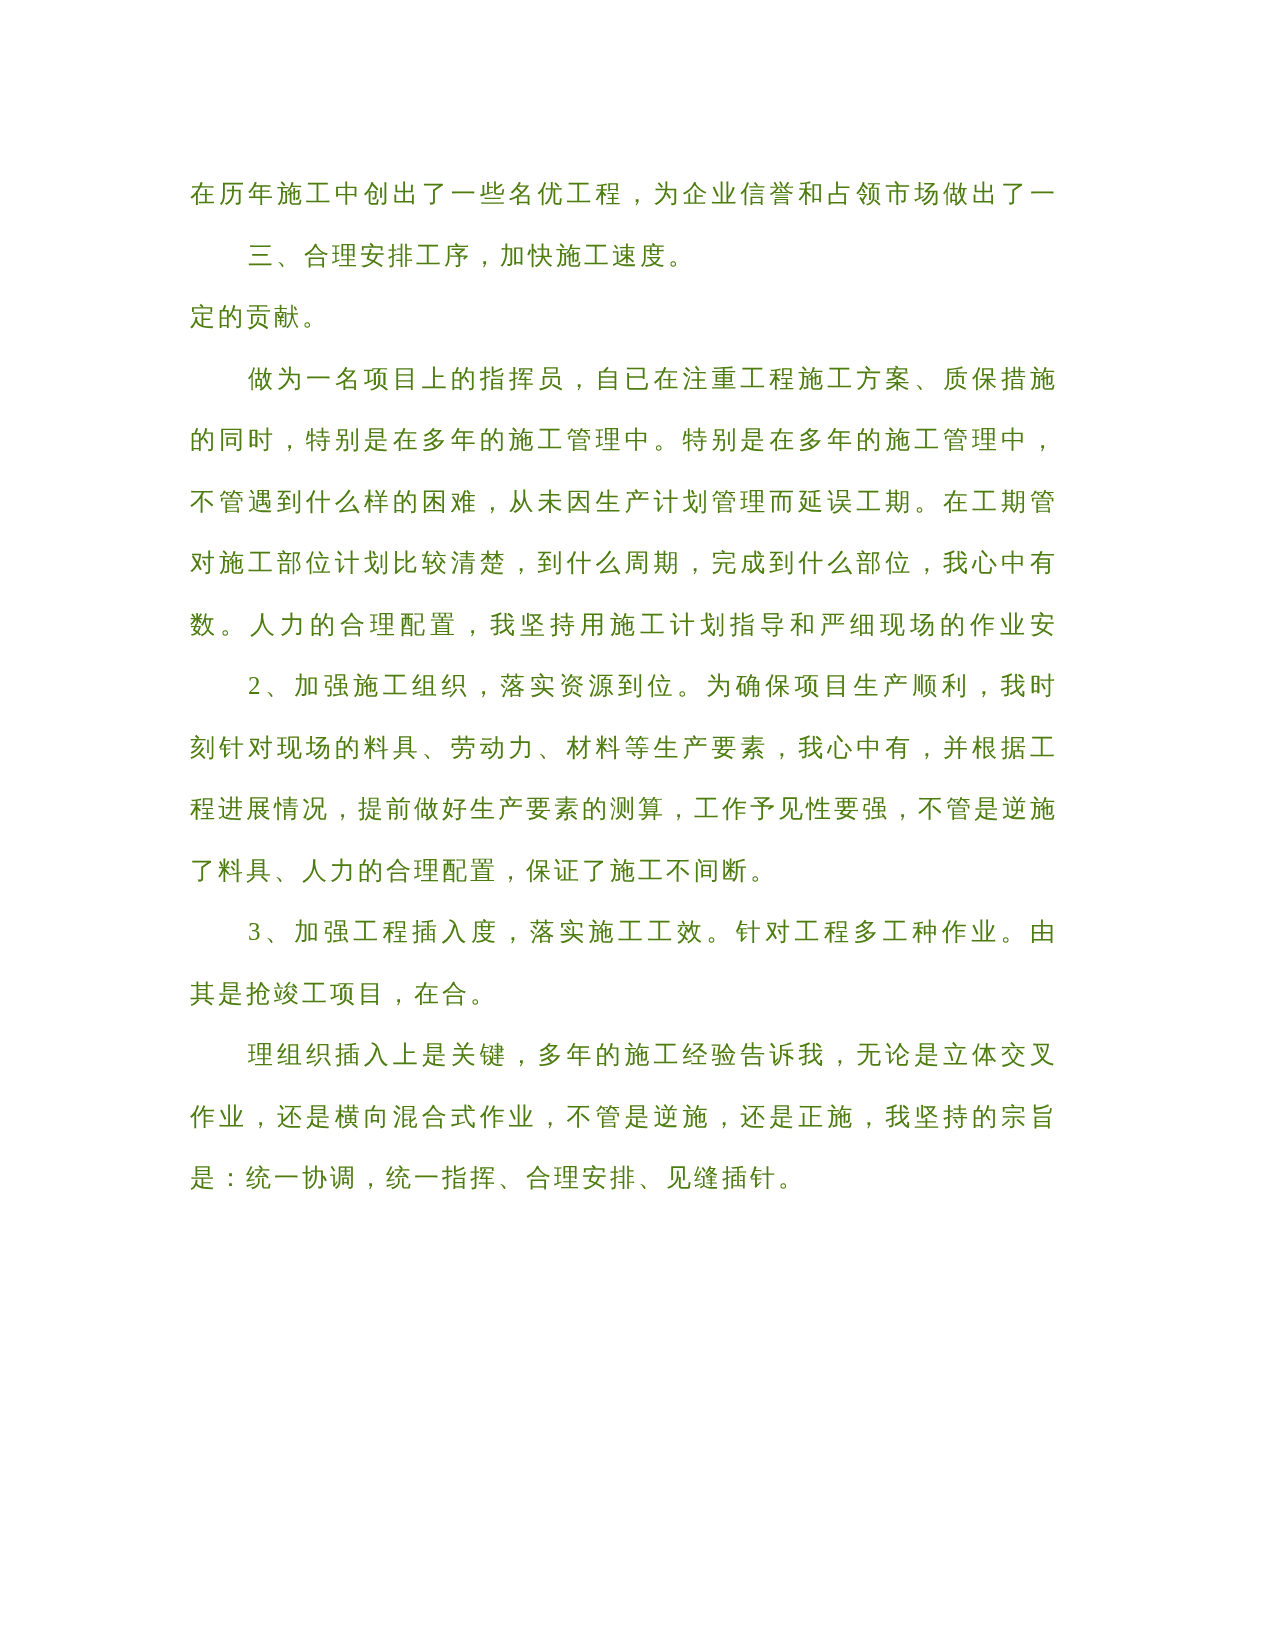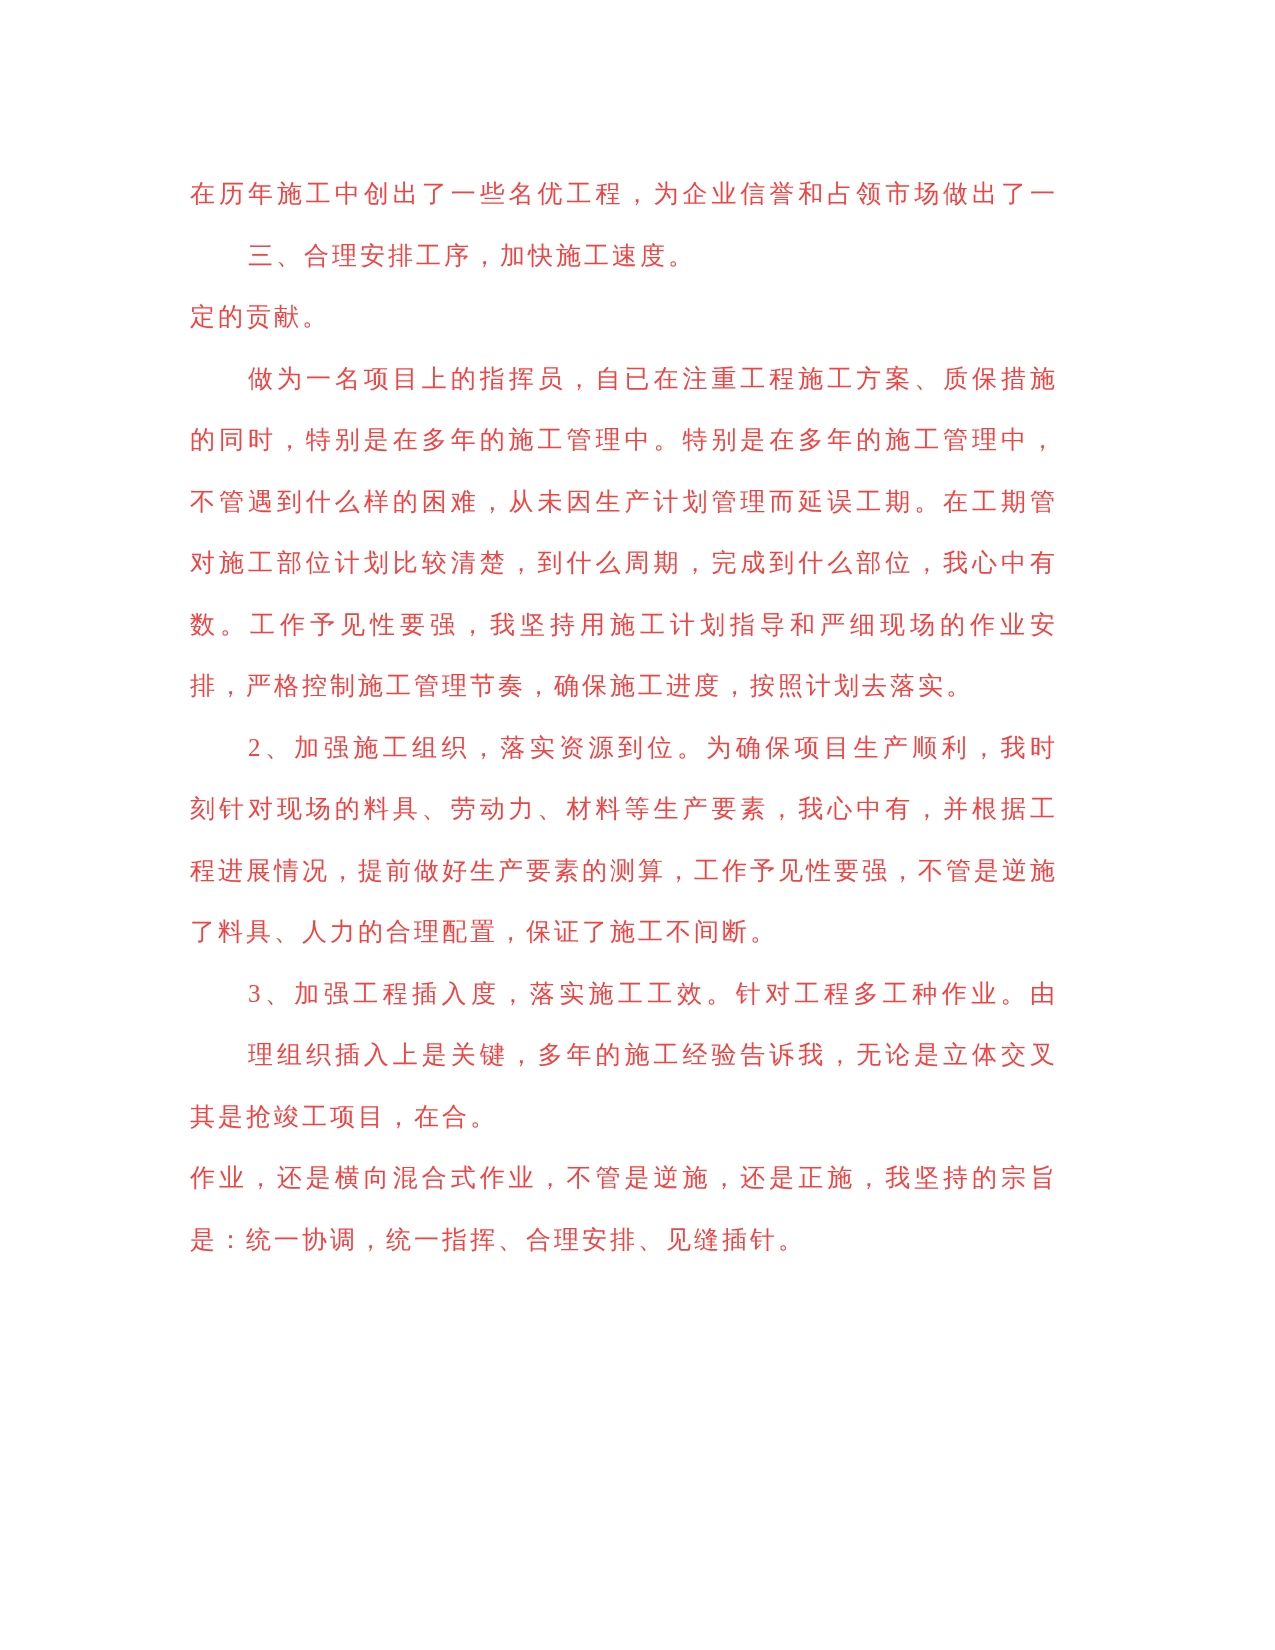--- a/index.html
+++ b/index.html
@@ -25,21 +25,21 @@
     position: absolute;
     left: 190px;
     top: 163px;
     width: 868px;
   }
   .line {
     font-size: 25px;
     letter-spacing: 3px;
     line-height: 61.5px;
     height: 61.5px;
-    color: #ef4444;
+    color: #4d7c0f;
     white-space: nowrap;
     text-align: left;
   }
   
   .line.fill {
     white-space: normal;
     text-align: justify;
     text-align-last: justify;
   }
   
@@ -55,25 +55,24 @@
 
 <div class="page">
   <div class="text-block">
     <div class="line fill">在历年施工中创出了一些名优工程，为企业信誉和占领市场做出了一</div>
     <div class="line indent">三、合理安排工序，加快施工速度。</div>
     <div class="line">定的贡献。</div>
     <div class="line fill indent">做为一名项目上的指挥员，自已在注重工程施工方案、质保措施</div>
     <div class="line fill">的同时，特别是在多年的施工管理中。特别是在多年的施工管理中，</div>
     <div class="line fill">不管遇到什么样的困难，从未因生产计划管理而延误工期。在工期管</div>
     <div class="line fill">对施工部位计划比较清楚，到什么周期，完成到什么部位，我心中有</div>
-    <div class="line fill">数。工作予见性要强，我坚持用施工计划指导和严细现场的作业安</div>
-    <div class="line">排，严格控制施工管理节奏，确保施工进度，按照计划去落实。</div>
+    <div class="line fill">数。人力的合理配置，我坚持用施工计划指导和严细现场的作业安</div>
     <div class="line fill indent">2、加强施工组织，落实资源到位。为确保项目生产顺利，我时</div>
     <div class="line fill">刻针对现场的料具、劳动力、材料等生产要素，我心中有，并根据工</div>
     <div class="line fill">程进展情况，提前做好生产要素的测算，工作予见性要强，不管是逆施</div>
     <div class="line">了料具、人力的合理配置，保证了施工不间断。</div>
     <div class="line fill indent">3、加强工程插入度，落实施工工效。针对工程多工种作业。由</div>
+    <div class="line">其是抢竣工项目，在合。</div>
     <div class="line fill indent">理组织插入上是关键，多年的施工经验告诉我，无论是立体交叉</div>
-    <div class="line">其是抢竣工项目，在合。</div>
     <div class="line fill">作业，还是横向混合式作业，不管是逆施，还是正施，我坚持的宗旨</div>
     <div class="line">是：统一协调，统一指挥、合理安排、见缝插针。</div>
   </div>
 </div>
 
 </body></html>

